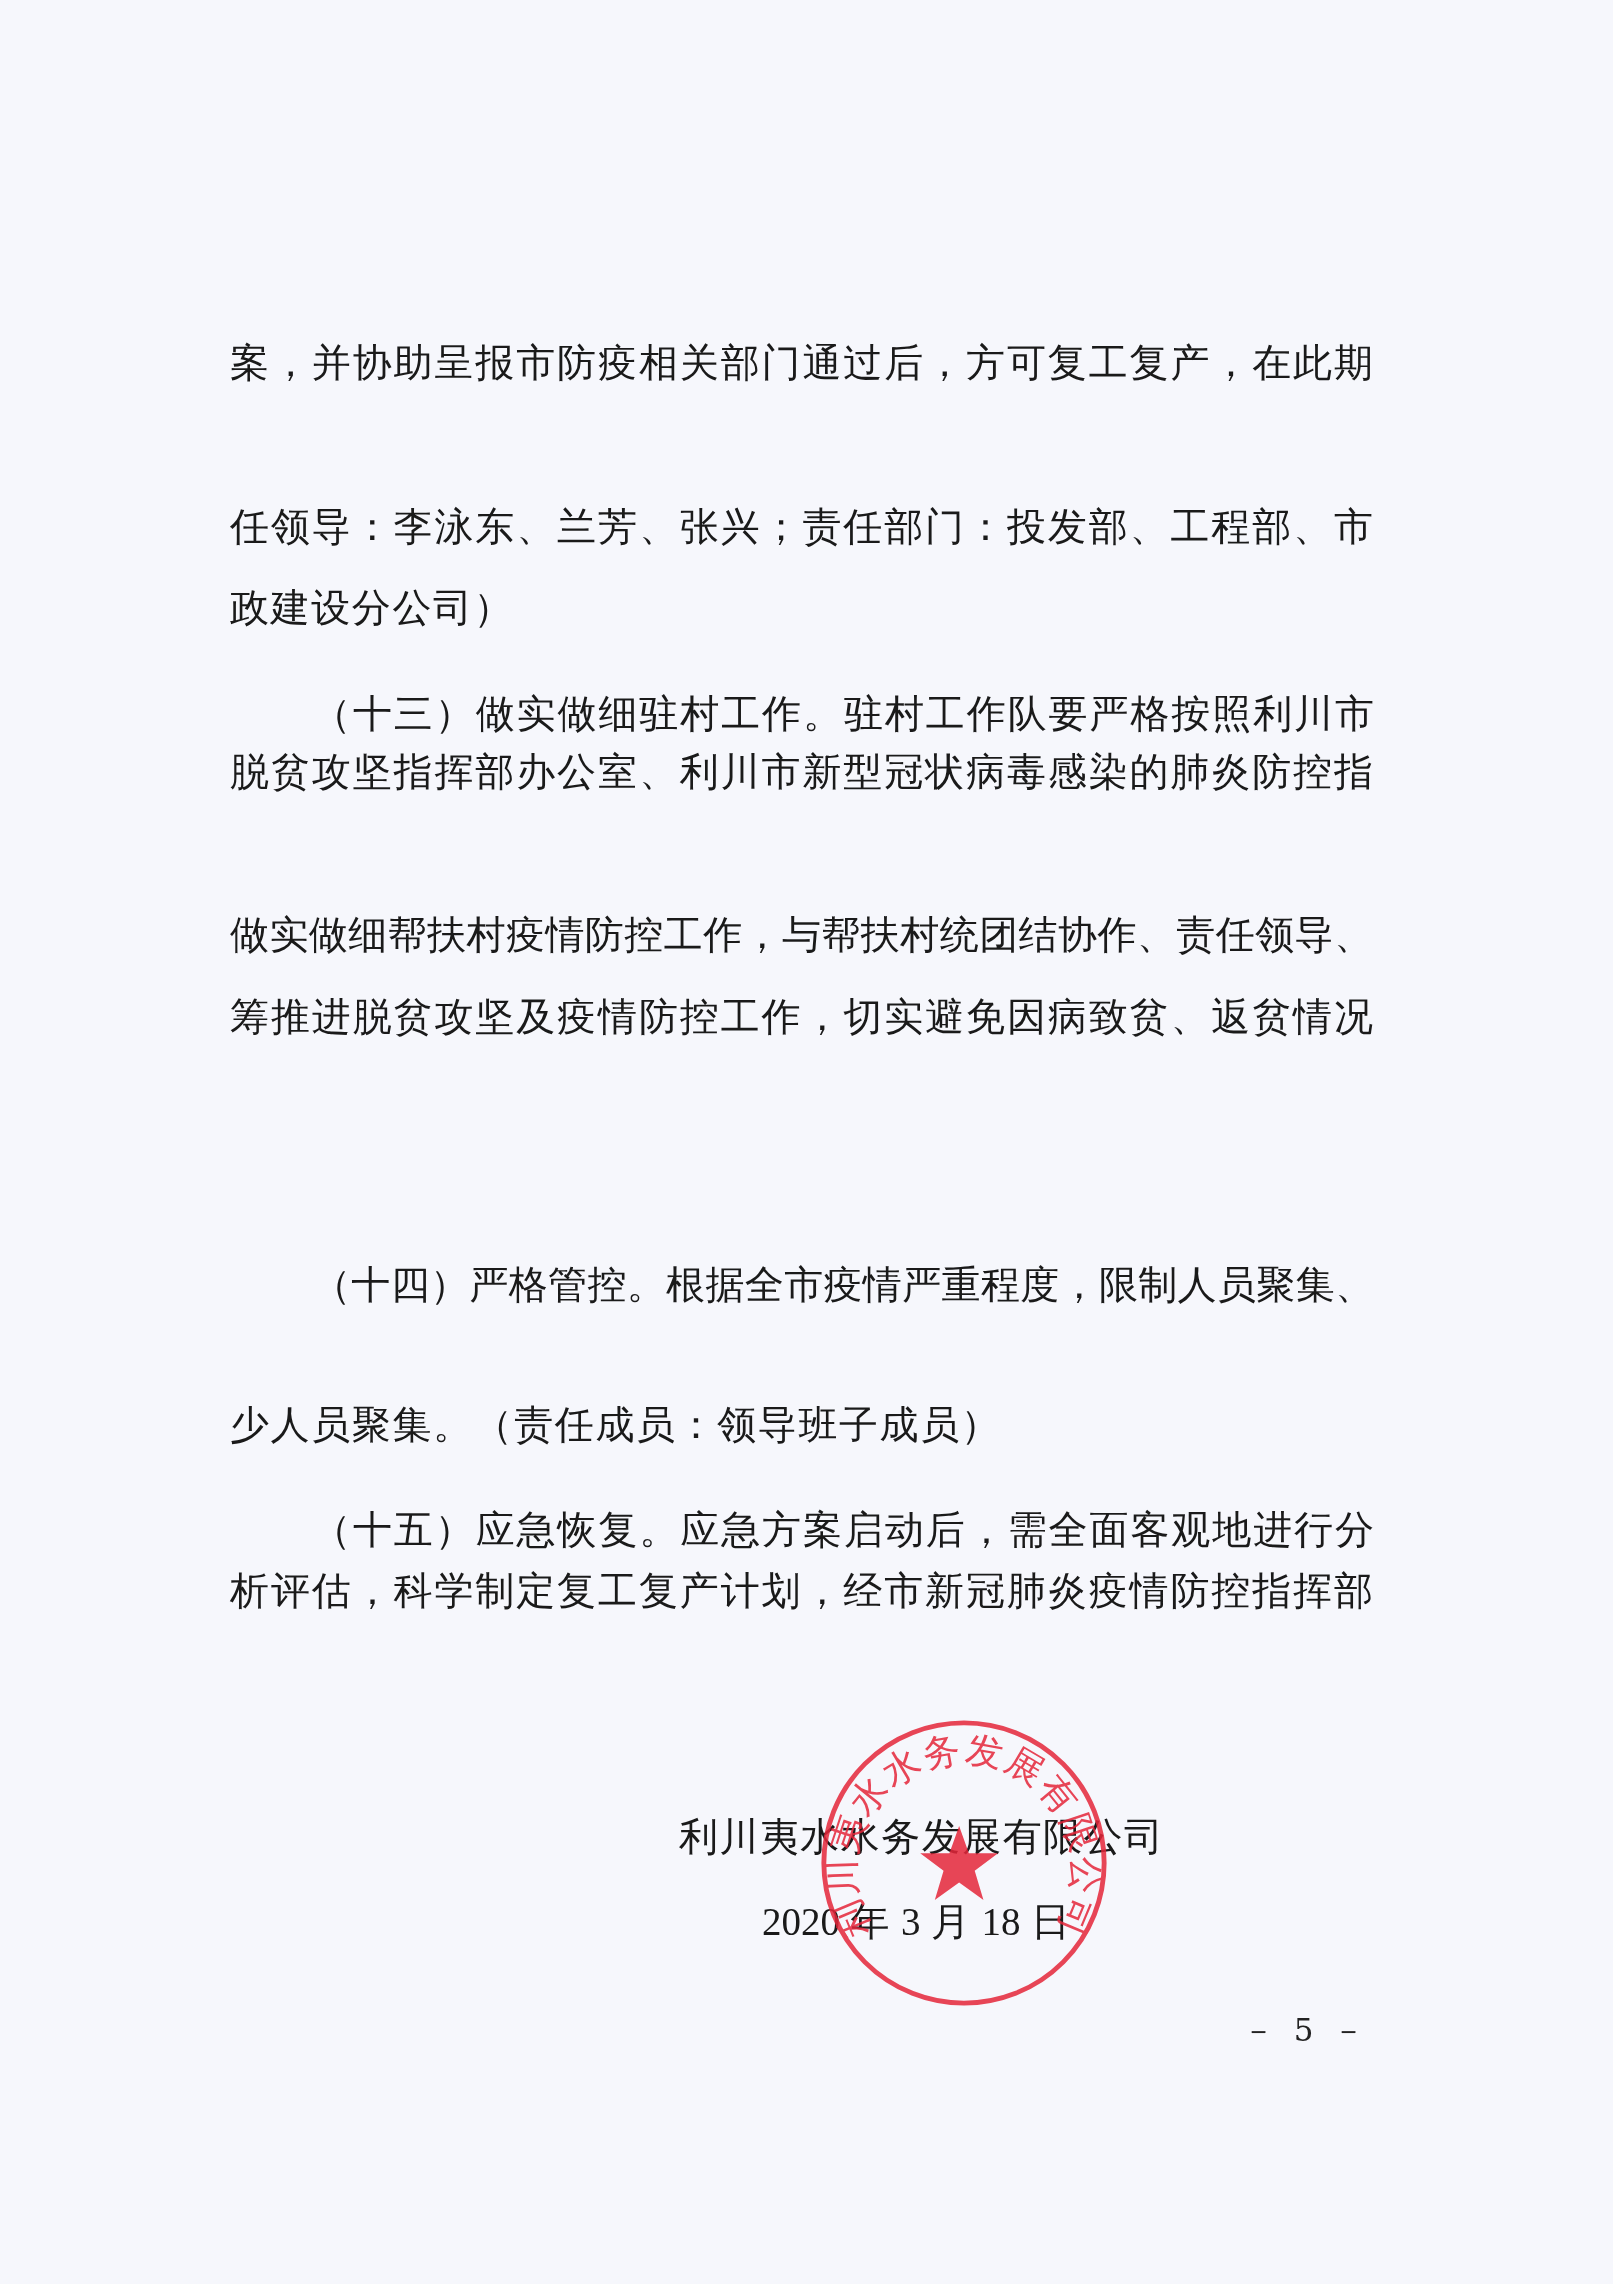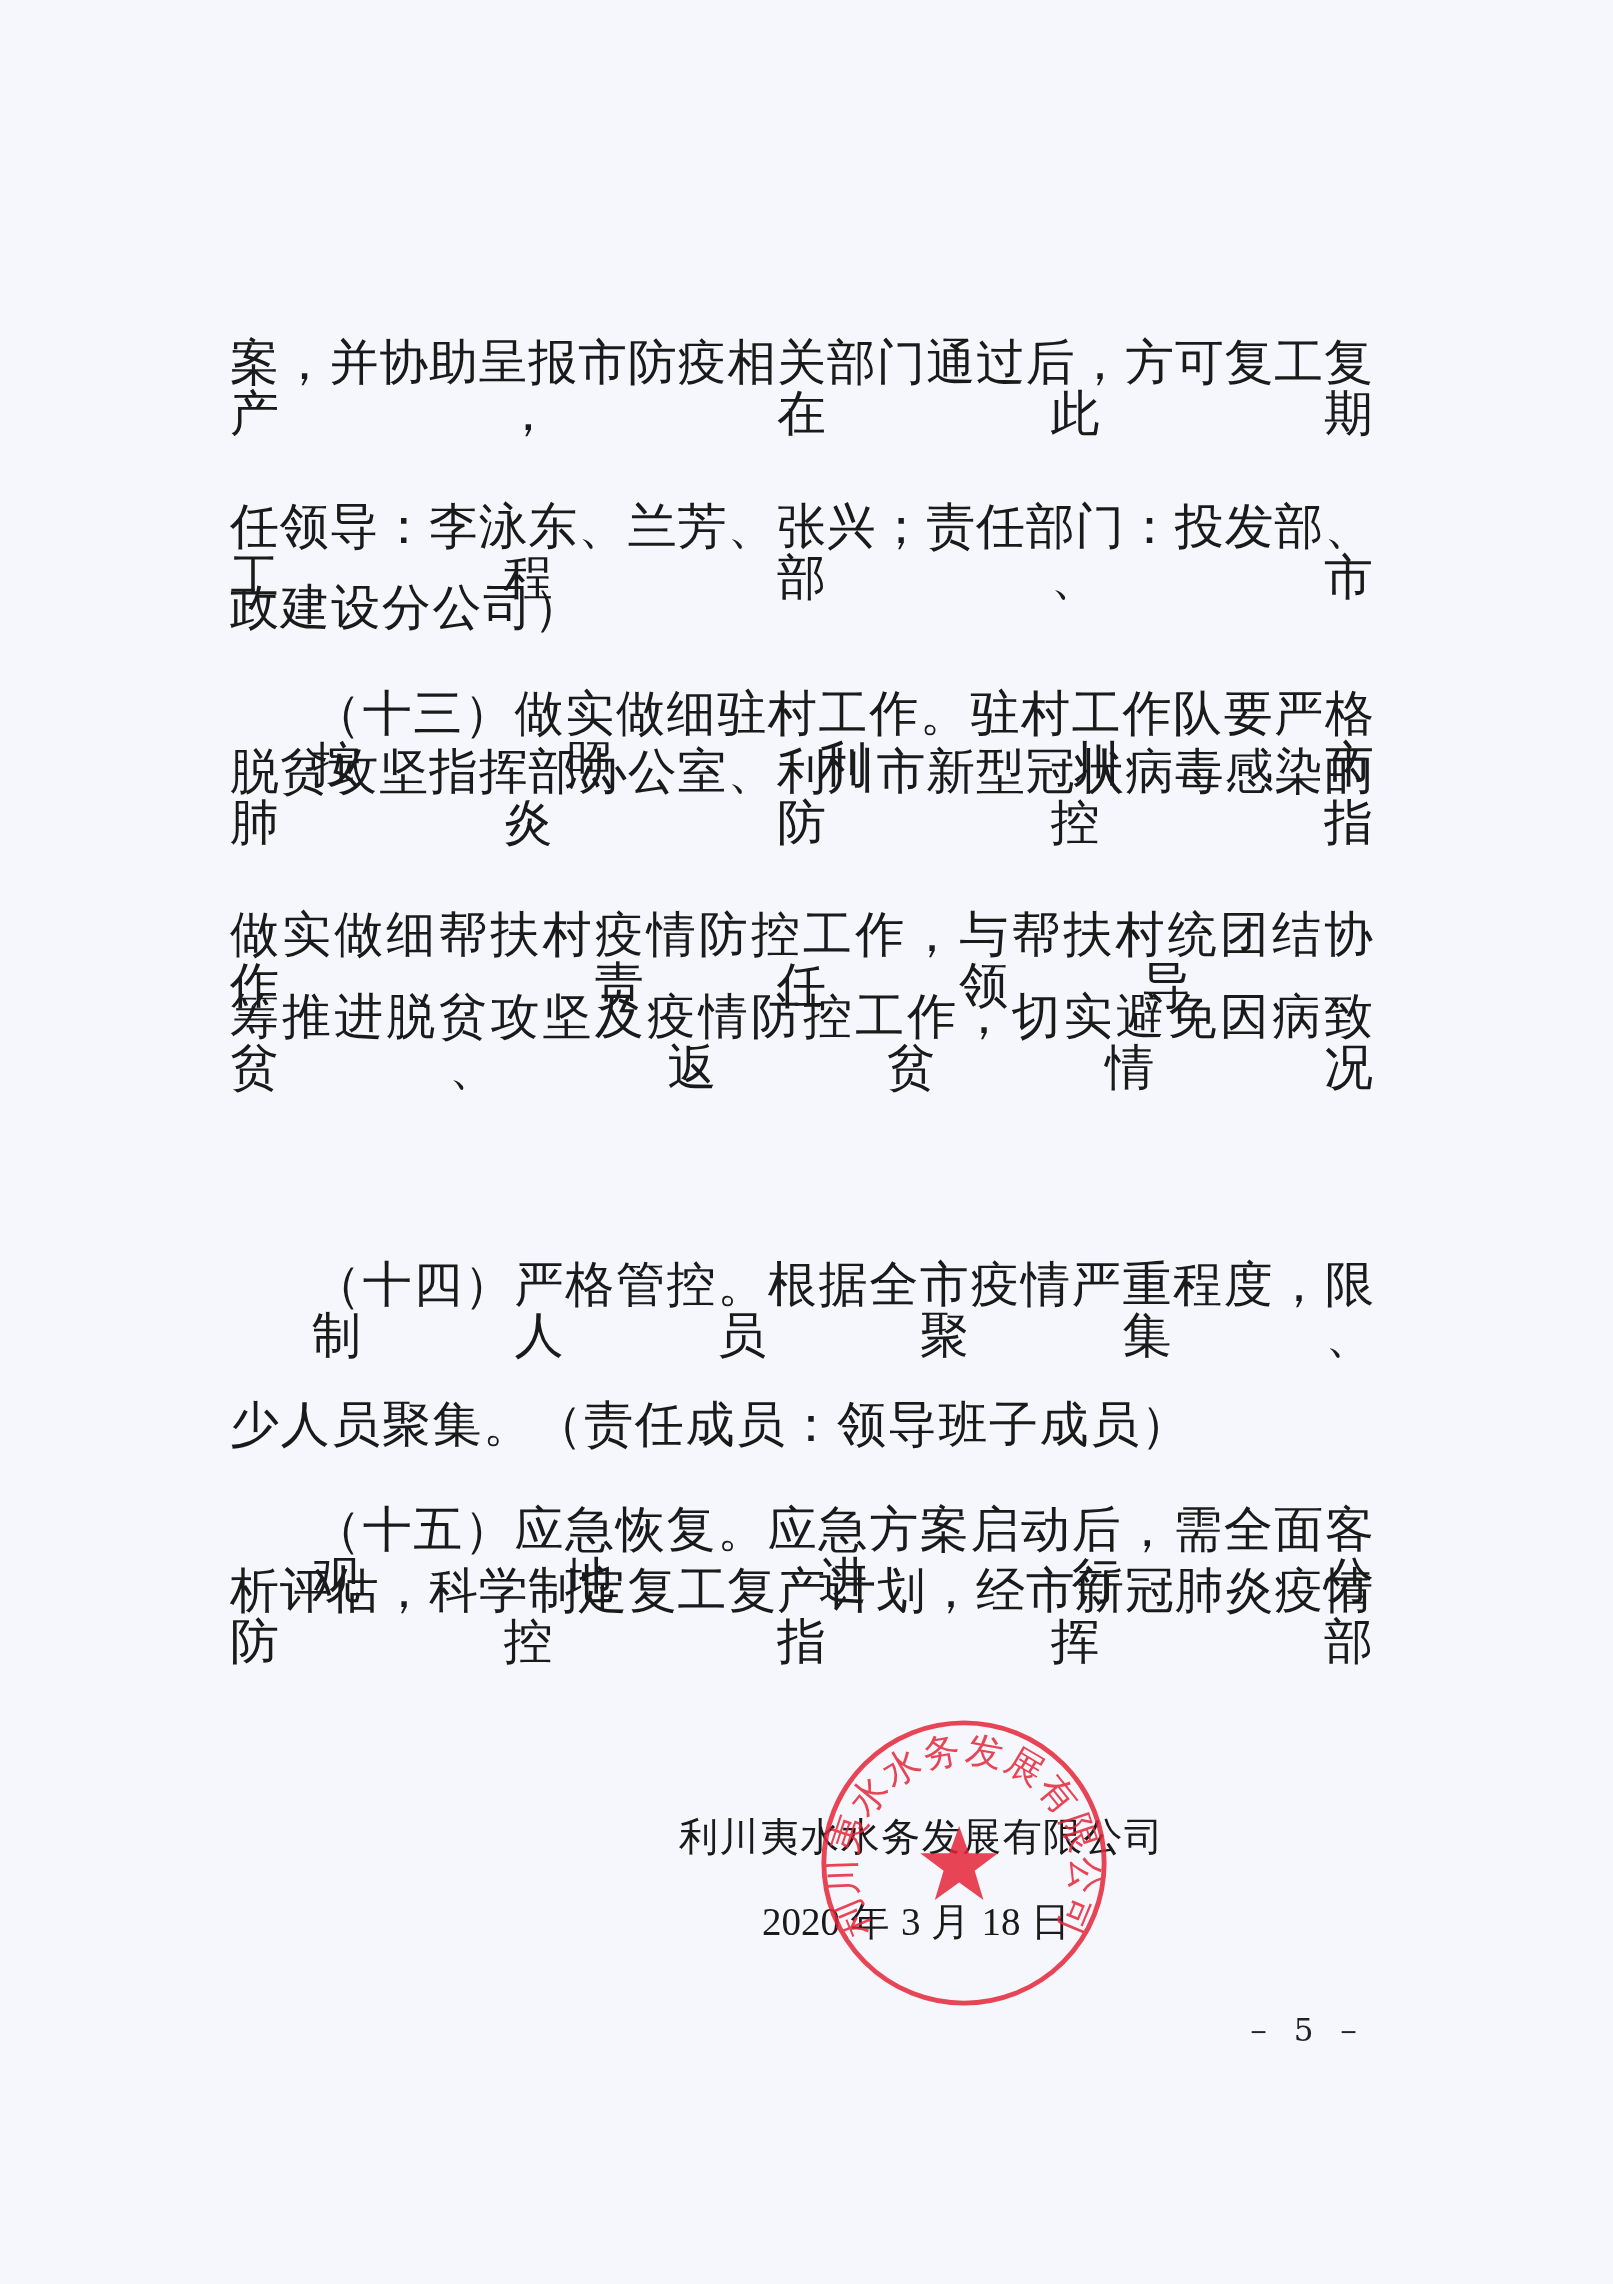--- a/index.html
+++ b/index.html
@@ -19,21 +19,21 @@
     position: absolute;
     left: 0; top: 0;
     width: 1613px;
     height: 2285px;
   }
   .line {
     position: absolute;
     left: 230px;
     width: 1143px;
     height: 51px;
-    font-size: 49px;
+    font-size: 39px;
     line-height: 51px;
     white-space: nowrap;
     letter-spacing: 1.6px;
   }
   .line.full {
     text-align: justify;
     text-align-last: justify;
     letter-spacing: 0;
     white-space: normal;
   }

